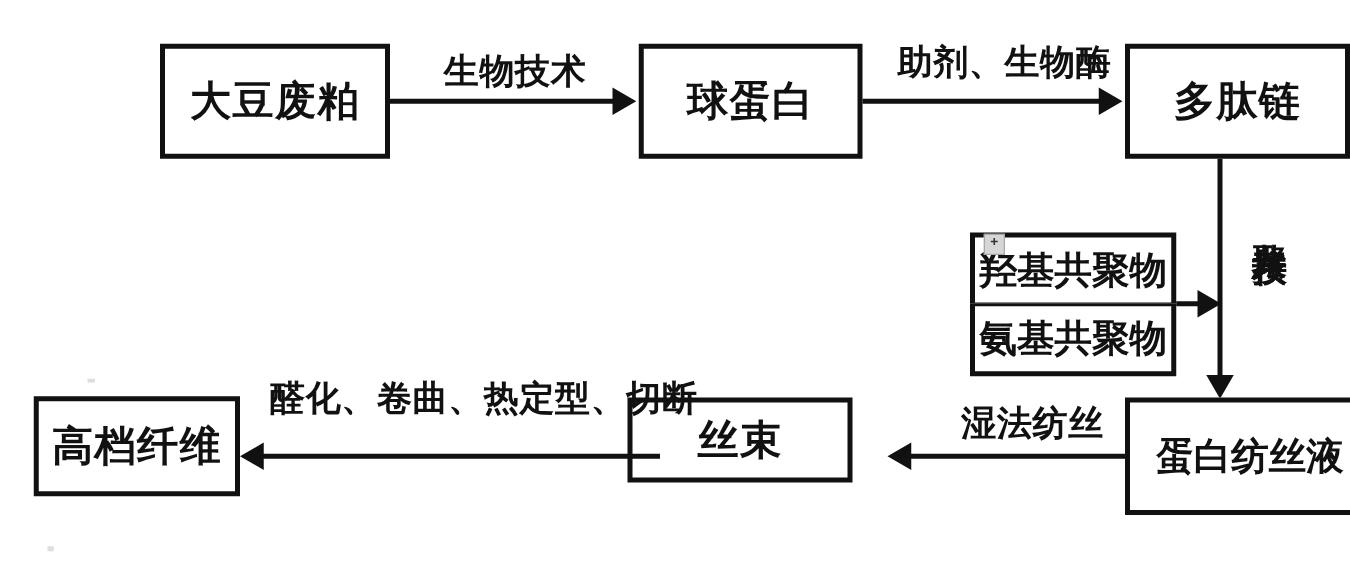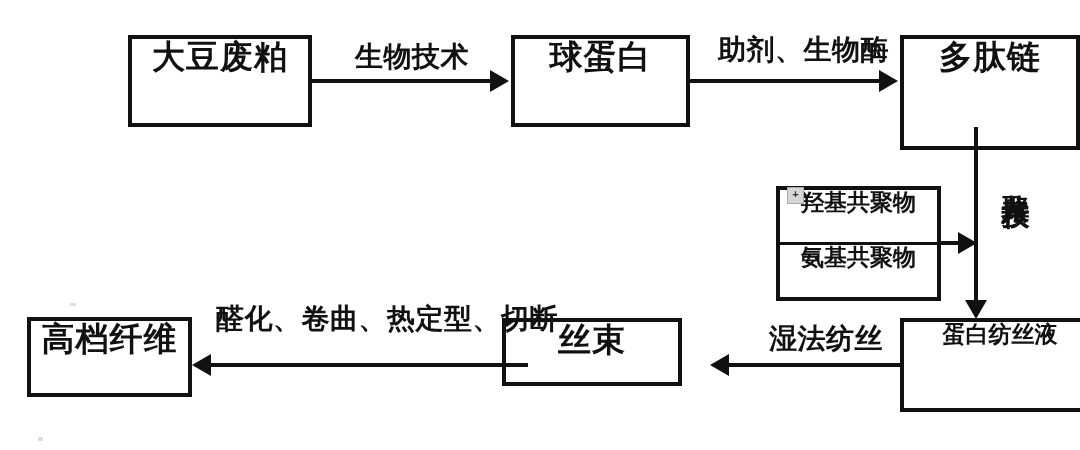--- a/index.html
+++ b/index.html
@@ -17,31 +17,31 @@
     height: 450px;
     background: #ffffff;
     overflow: hidden;
   }
   .node {
     position: absolute;
     box-sizing: border-box;
     border: 4px solid #111111;
     background: #ffffff;
     display: flex;
-    align-items: flex-start;
+    align-items: center;
     justify-content: center;
     text-align: center;
     font-size: 33px;
     font-weight: 700;
     letter-spacing: 1px;
     line-height: 1.1;
     white-space: nowrap;
   }
   .node.small {
-    font-size: 23px;
+    font-size: 30px;
     font-weight: 700;
     letter-spacing: 0px;
     font-family: Liberation Serif, serif;
   }
   .node.stacked {
     border-bottom-width: 2px;
   }
   .node.stacked-lower {
     border-top-width: 2px;
   }
@@ -119,21 +119,21 @@
   <div class="edge-label" style="left:355px; top:38px;">生物技术</div>
 
   <div class="node" style="left:511px; top:35px; width:179px; height:92px;">
     <span>球蛋白</span>
   </div>
 
   <div class="line-h" style="left:690px; top:79px; width:191px;"></div>
   <div class="arrow right" style="left:879px; top:70px;"></div>
   <div class="edge-label" style="left:718px; top:31px;">助剂、生物酶</div>
 
-  <div class="node" style="left:900px; top:35px; width:180px; height:115px;">
+  <div class="node" style="left:900px; top:35px; width:180px; height:92px;">
     <span>多肽链</span>
   </div>
 
   <div class="line-v" style="left:974px; top:127px; height:178px;"></div>
   <div class="arrow down" style="left:965px; top:300px;"></div>
   <div class="edge-label vertical" style="left:996px; top:172px;">共聚接枝</div>
 
   <div class="node small stacked" style="left:776px; top:186px; width:165px; height:58px;">
     <span>羟基共聚物</span>
   </div>

